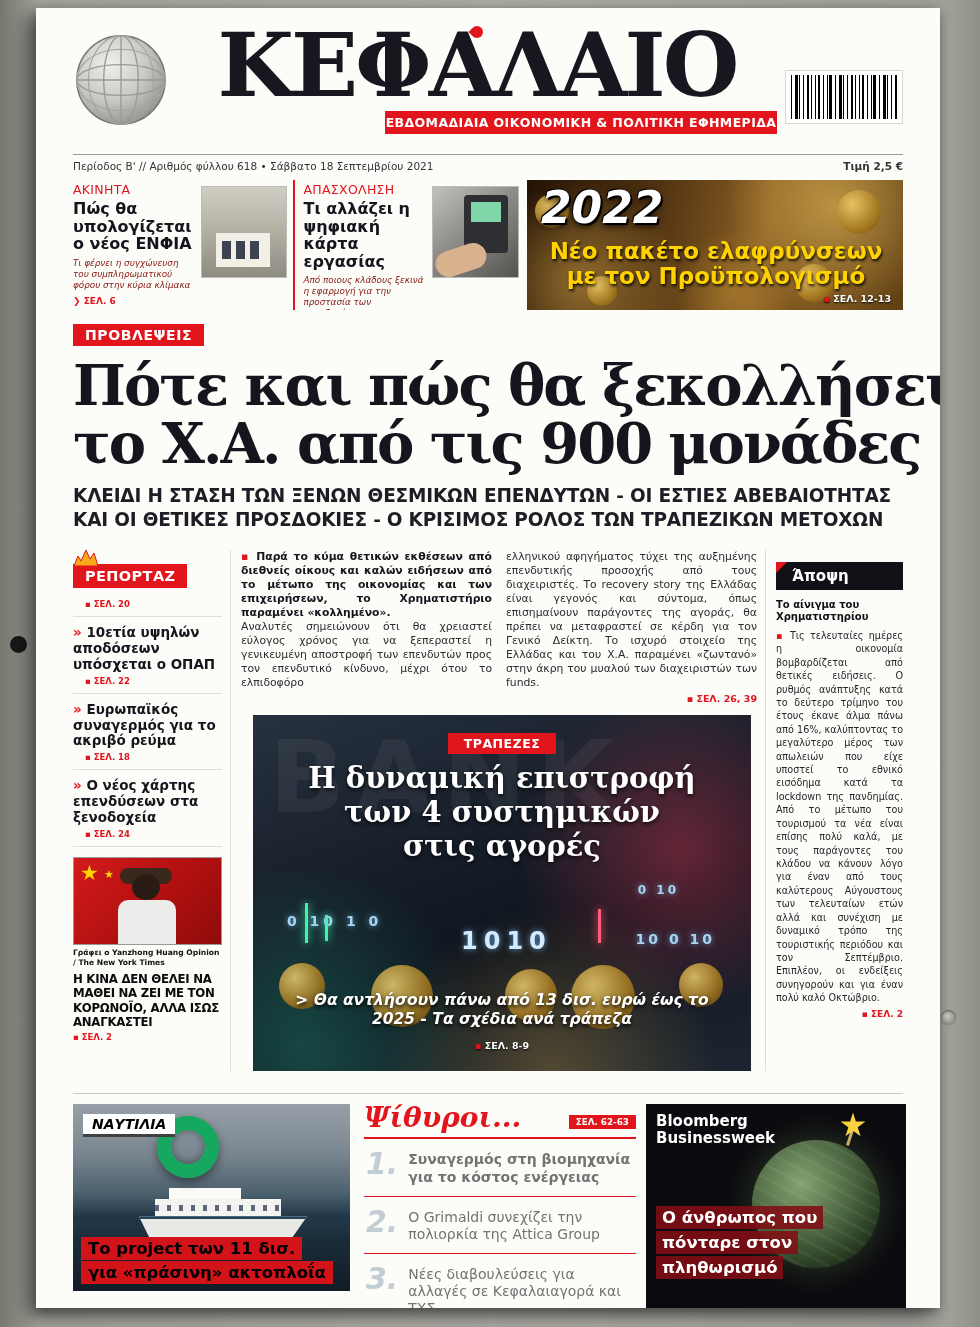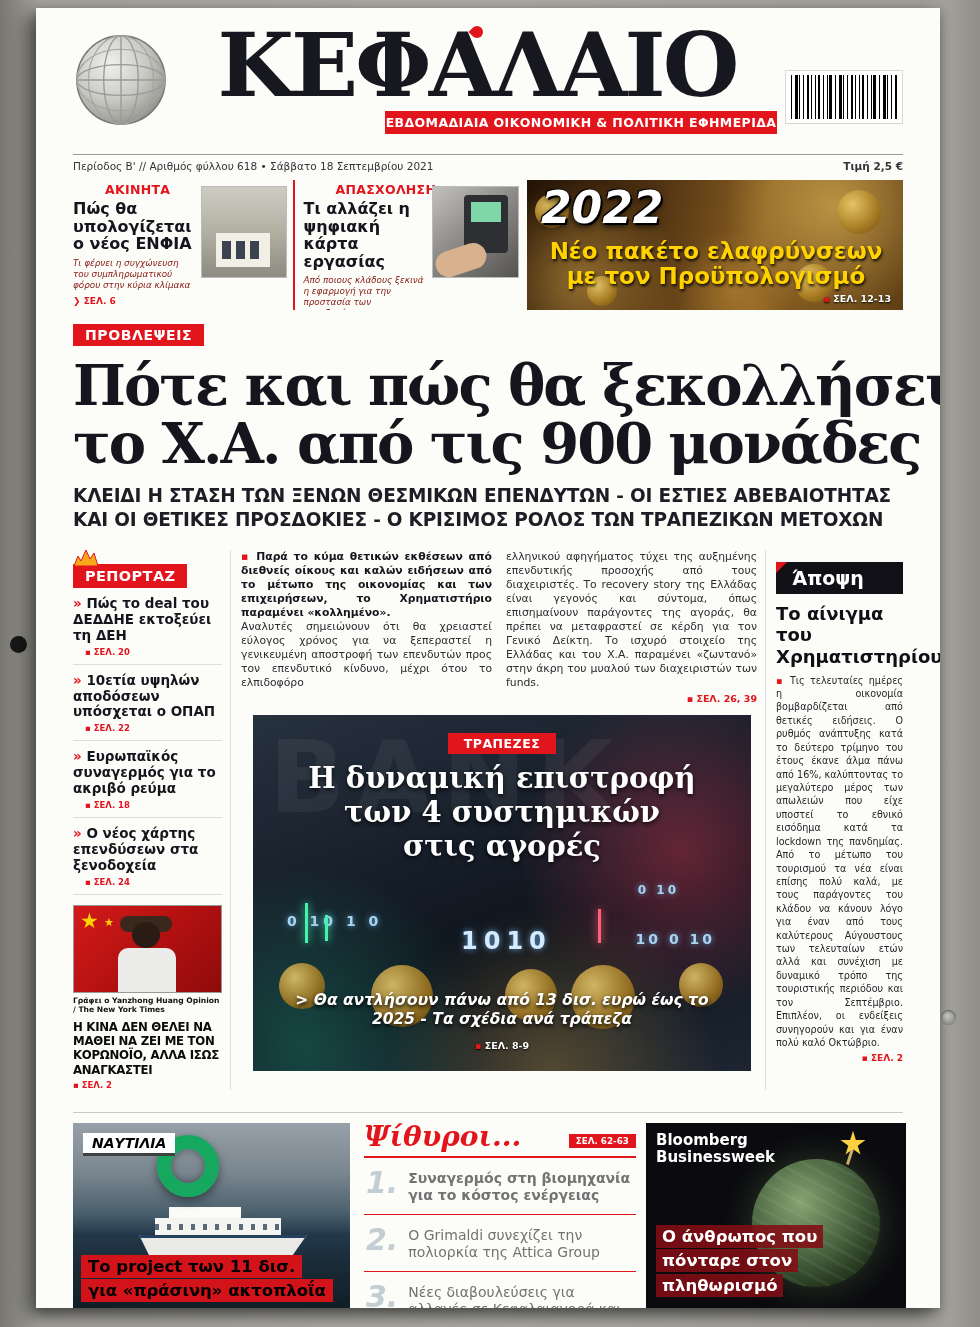--- a/index.html
+++ b/index.html
@@ -41,21 +41,21 @@
   .issue-row { display:flex; justify-content:space-between; border-top:1px solid #9a9a94; margin-top:4px; padding:5px 0 2px; font-size:10.5px; color:#33333a; }
   .issue-row .price { font-weight:bold; }
 
   
   .teasers { display:flex; margin-top:6px; height:130px; }
   .teaser { position:relative; overflow:hidden; }
   .teaser.tx { display:flex; gap:6px; padding-top:2px; }
   .t1 { width:215px; }
   .t2 { width:226px; border-left:2px solid #e2151c; padding-left:8px; margin-left:6px; }
   .t3 { width:377px; margin-left:8px; color:#fff; }
-  .t-kicker { color:#e2151c; font-weight:bold; font-size:12.5px; letter-spacing:.3px;margin-left:32px; }
+  .t-kicker { color:#e2151c; font-weight:normal; font-size:12.5px; letter-spacing:.3px; }
   .t-title { font-weight:bold; font-size:16px; line-height:1.1; color:#15151d; margin-top:3px; font-family:"DejaVu Sans","Liberation Sans",sans-serif; }
   .t-summary { font-style:italic; font-size:8.8px; color:#8a2018; line-height:1.25; margin-top:5px; }
   .t-page { color:#e2151c; font-weight:bold; font-size:9px; margin-top:5px; }
   .t-page::before { content:"❯ "; }
   .t-text { width:57%; }
   .t-img { flex:1; height:92px; margin-top:4px; position:relative; border:1px solid #bbb; overflow:hidden; }
   .house-img { background:linear-gradient(#cfccc2 0%,#b5b2a6 45%,#8e8b80 100%); }
   .house { position:absolute; left:14px; bottom:10px; width:54px; height:34px; background:#f2efe6; }
   .house::before { content:""; position:absolute; left:-6px; top:-16px; border-left:33px solid transparent; border-right:33px solid transparent; border-bottom:16px solid #5a5throw448;}
   .house::before { border-bottom-color:#58544a; }
@@ -140,23 +140,23 @@
   .d4 { right:36px; top:216px; font-size:14px; letter-spacing:3px; }
   .candle { position:absolute; width:3px; background:#45f2b0; box-shadow:0 0 9px #45f2b0; }
   .c1 { left:52px; top:188px; height:40px; }
   .c2 { left:72px; top:200px; height:26px; }
   .c3 { right:150px; top:194px; height:34px; background:#ff5f7a; box-shadow:0 0 9px #ff5f7a; }
   .bcoin { position:absolute; border-radius:50%; background:radial-gradient(circle at 35% 32%, #eccd6f, #a5791f 60%, #62430e); opacity:.85; }
   .banks-deck { position:absolute; left:0; right:0; bottom:42px; text-align:center; font-weight:bold; font-style:italic; font-size:15.5px; line-height:1.25; padding:0 34px; text-shadow:0 2px 4px #000; }
   .banks-page { position:absolute; left:0; right:0; bottom:20px; text-align:center; font-weight:bold; font-size:9.5px; text-shadow:0 1px 2px #000; }
   .banks-page::before { content:"▪ "; color:#e2151c; }
 
-  .apopsi-head { position:relative; background:#101016; color:#fff; font-weight:bold; font-size:19px; padding:5px 10px 5px 16px; margin-top:12px; }
+  .apopsi-head { position:relative; background:#101016; color:#fff; font-weight:bold; font-size:15px; padding:5px 10px 5px 16px; margin-top:12px; }
   .apopsi-head::before { content:""; position:absolute; left:0; top:0; border-top:11px solid #e2151c; border-right:11px solid transparent; }
-  .apopsi-title { font-weight:bold; font-size:18px; color:#0f0f16; line-height:1.2; margin:9px 0 6px; }
+  .apopsi-title { font-weight:bold; font-size:10px; color:#0f0f16; line-height:1.2; margin:9px 0 6px; }
   .apopsi-body { font-size:9.6px; color:#26262b; line-height:1.4; text-align:justify; }
   .apopsi-body::before { content:"▪ "; color:#e2151c; }
   .apopsi-page { color:#e2151c; font-weight:bold; font-size:9px; text-align:right; margin-top:4px; }
   .apopsi-page::before { content:"▪ "; }
 
   
   .bottom-row { display:flex; margin-top:22px; border-top:1px solid #c9c9c4; padding-top:10px; }
   .ship-panel { position:relative; width:277px; height:208px; flex:none; overflow:hidden; }
   .ship-photo { position:absolute; inset:0 0 21px 0;
     background:linear-gradient(#97a0a8 0%,#7b8790 26%,#4b606d 48%,#22384а 60%,#1a2b37 75%,#101d26 100%); }
@@ -293,21 +293,20 @@
       <div class="rep-headwrap">
         <span class="flame-icon">
           <svg viewBox="0 0 30 20" width="30" height="20">
             <path d="M3 18 L7 8 L10 13 L15 2 L19 11 L23 5 L27 18 Z" fill="#f7a81b" stroke="#e2151c" stroke-width="1"></path>
           </svg>
         </span>
         <div class="rep-head">ΡΕΠΟΡΤΑΖ</div>
       </div>
 
       <div class="rep-item">
-        <div class="rep-title">Πώς το deal του ΔΕΔΔΗΕ εκτοξεύει τη ΔΕΗ</div>
         <div class="rep-page">ΣΕΛ. 20</div>
       </div>
       <div class="rep-item">
         <div class="rep-title">10ετία υψηλών αποδόσεων υπόσχεται ο ΟΠΑΠ</div>
         <div class="rep-page">ΣΕΛ. 22</div>
       </div>
       <div class="rep-item">
         <div class="rep-title">Ευρωπαϊκός συναγερμός για το ακριβό ρεύμα</div>
         <div class="rep-page">ΣΕΛ. 18</div>
       </div>

